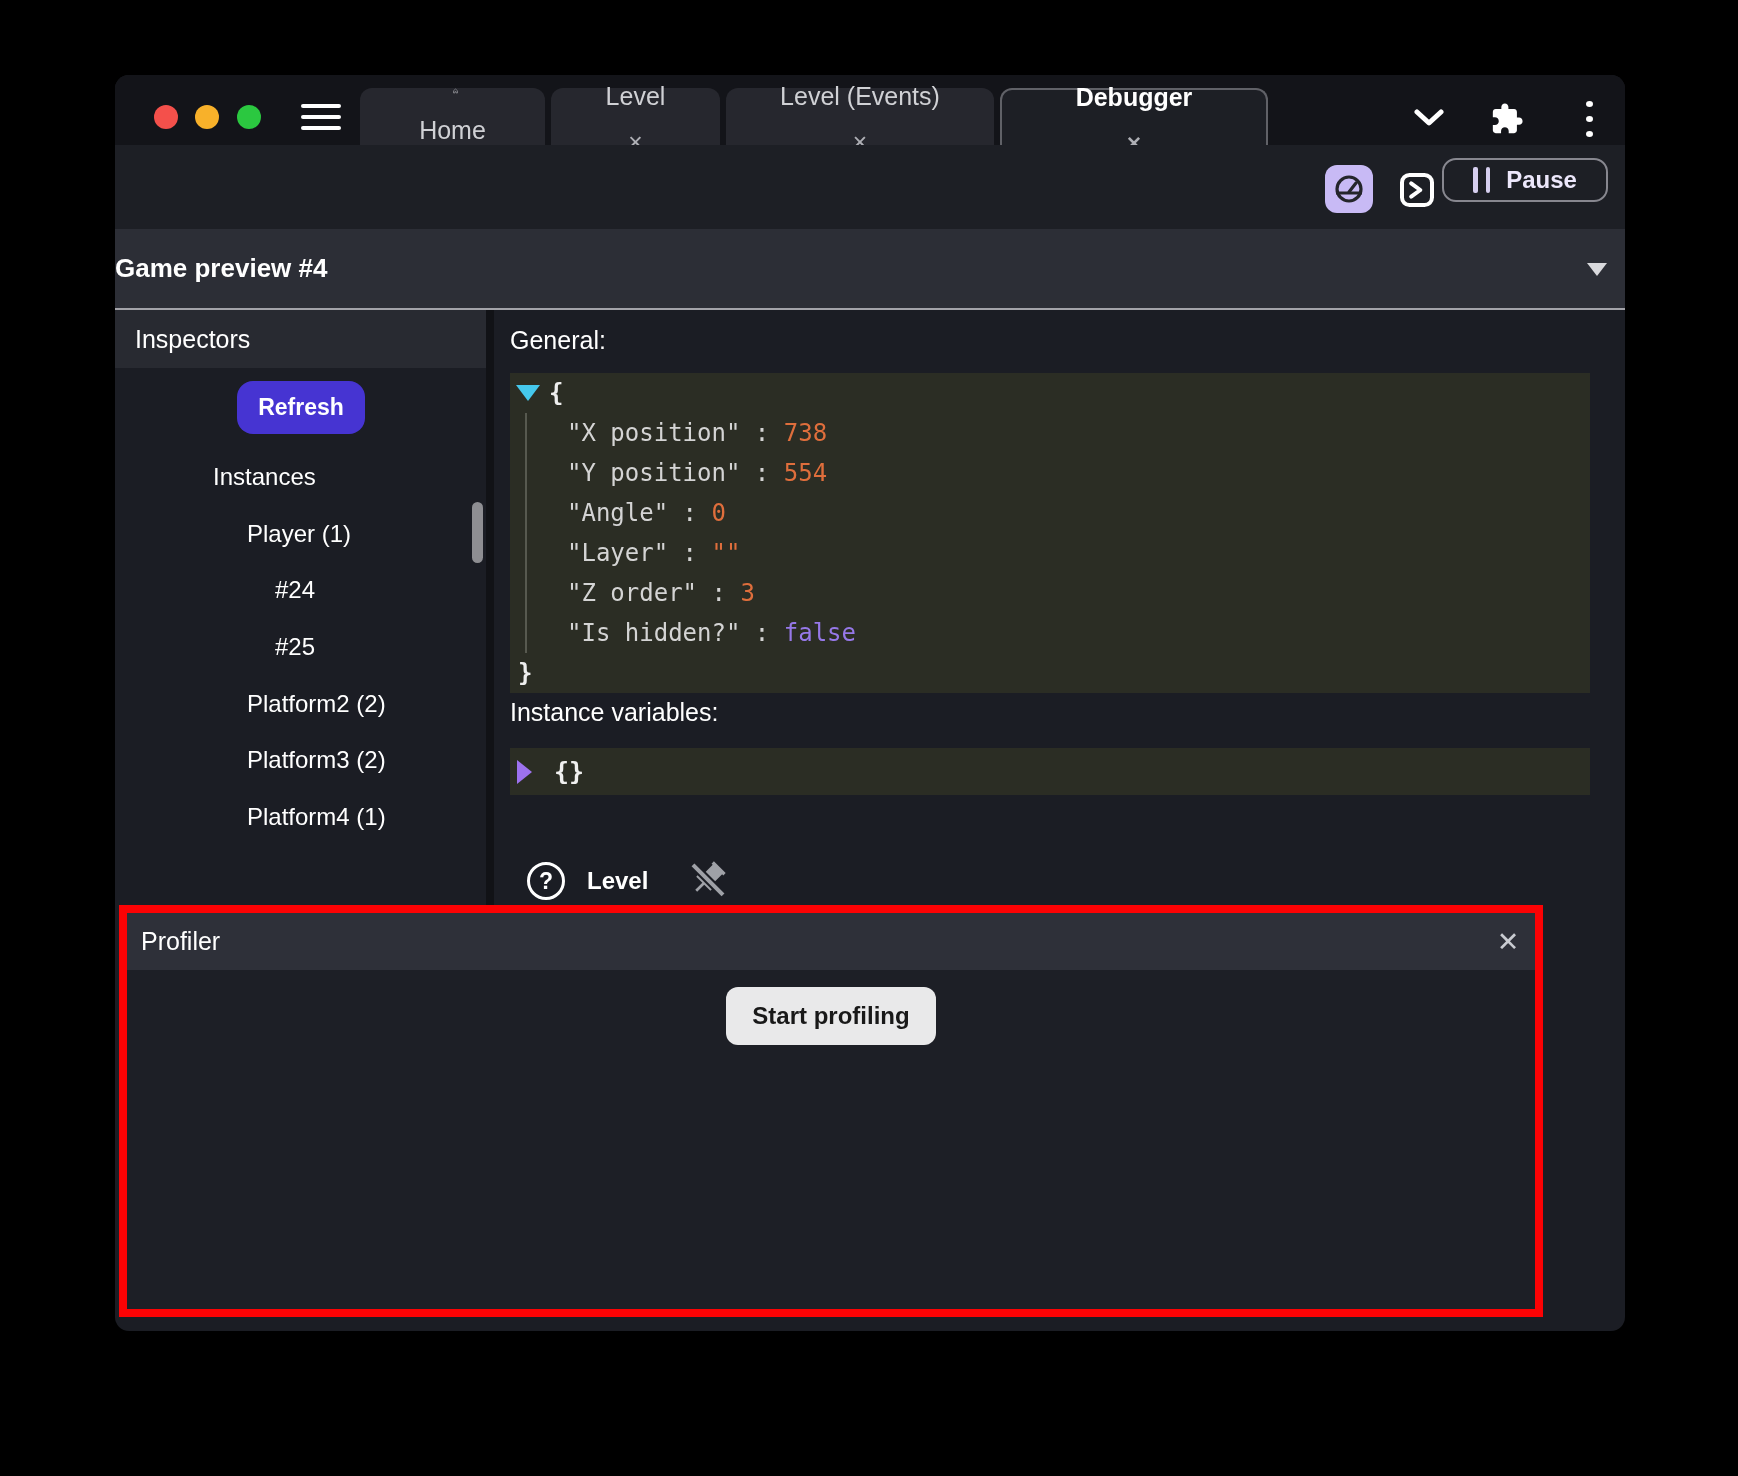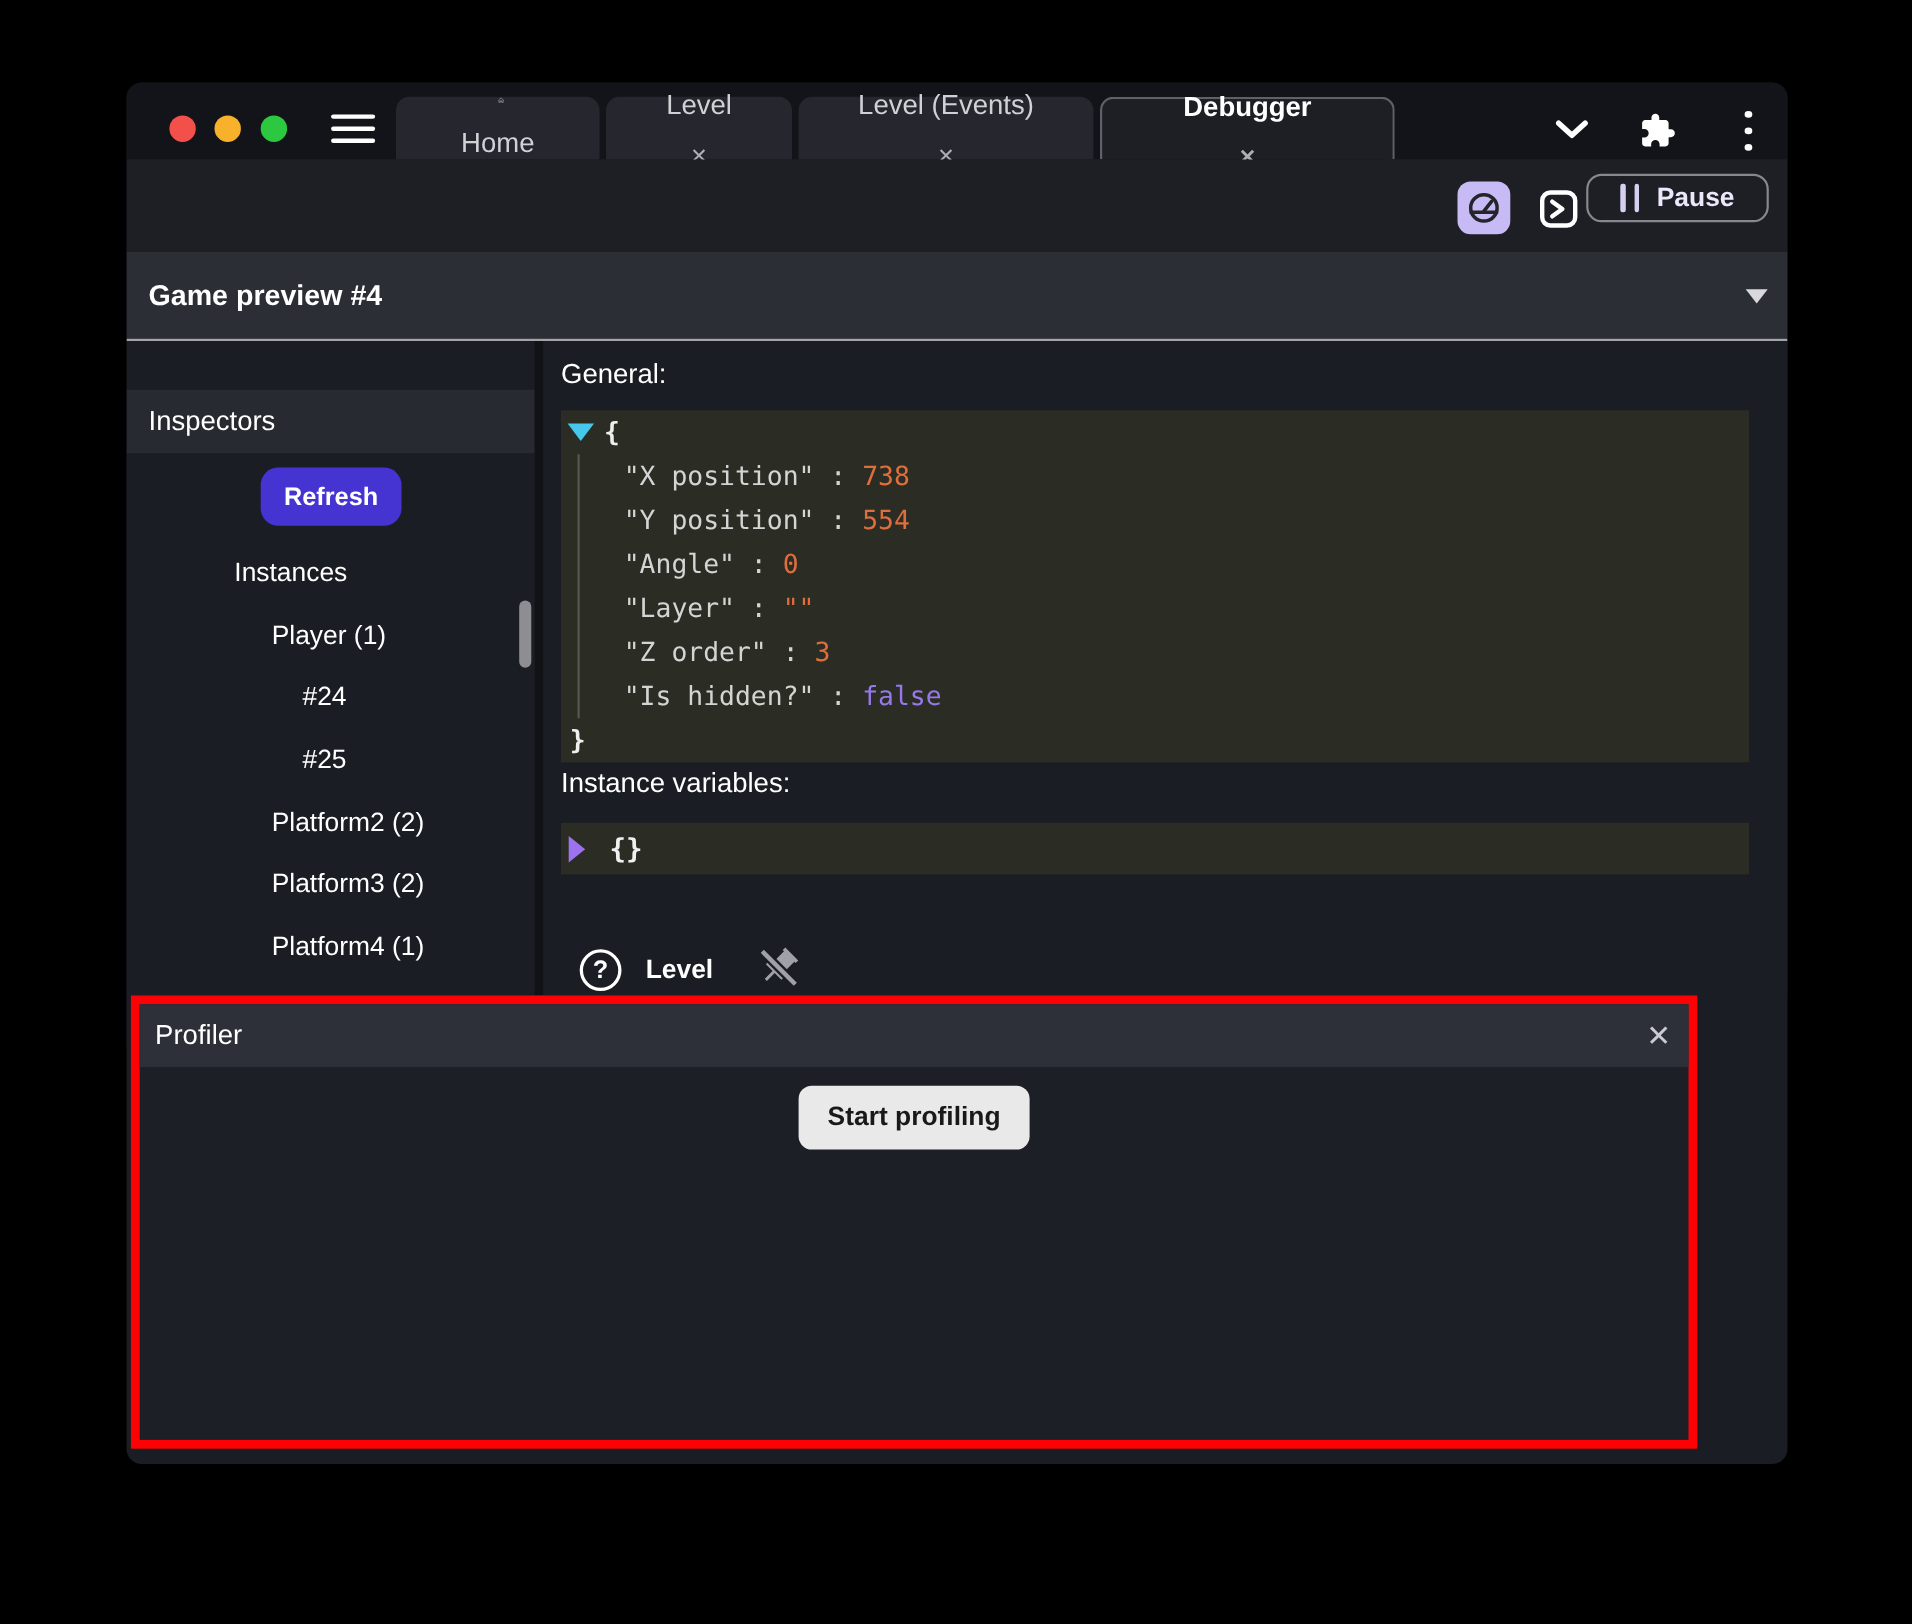--- a/index.html
+++ b/index.html
@@ -42,28 +42,28 @@
   .pause-btn { position:absolute; left:1327px; top:13px; width:166px; height:44px;
                border:2px solid #87878f; border-radius:14px; display:flex; align-items:center;
                justify-content:center; gap:16px; cursor:pointer; }
   .pause-bars { display:flex; gap:8px; }
   .pause-bars i { width:4.5px; height:26px; background:#d6cfef; border-radius:2px; }
   .pause-label { font-size:24px; font-weight:bold; color:#ece7fb; }
 
   
   .preview-bar { position:absolute; left:0; top:154px; width:100%; height:81px; background:#2c2e36;
                  border-bottom:2px solid #a3a3a9; display:flex; align-items:center; cursor:pointer; }
-  .preview-title { margin-left:20px; font-size:26px; font-weight:600; color:#fff; }
+  .preview-title { font-size:26px; font-weight:600; color:#fff; }
   .preview-caret { position:absolute; right:18px; top:34px; width:0; height:0;
                    border-left:10px solid transparent; border-right:10px solid transparent;
                    border-top:13px solid #d9d9dd; }
 
   
   .content { position:absolute; left:0; top:235px; width:100%; height:595px; display:flex; }
-  .sidebar { position:relative; width:371px; height:100%; background:#1b1d24; overflow:hidden;margin-top:44px; }
+  .sidebar { position:relative; width:371px; height:100%; background:#1b1d24; overflow:hidden; }
   .insp-header { position:absolute; left:0; top:0; width:100%; height:58px; background:#282a31;
                  line-height:58px; padding-left:20px; font-size:25px; color:#fff; font-weight:500; }
   .refresh-btn { position:absolute; left:122px; top:71px; width:128px; height:53px; border-radius:16px;
                  background:#4634d2; color:#fff; font-weight:bold; font-size:23px; border:none;
                  cursor:pointer; font-family:inherit; }
   .tree { position:absolute; left:0; top:139px; width:100%; }
   .tree-item { height:56.6px; display:flex; align-items:center; font-size:24px; font-weight:500;
                color:#fff; cursor:pointer; }
   .side-scroll { position:absolute; left:357px; top:192px; width:11px; height:61px;
                  border-radius:6px; background:#8e8e92; cursor:pointer; }

